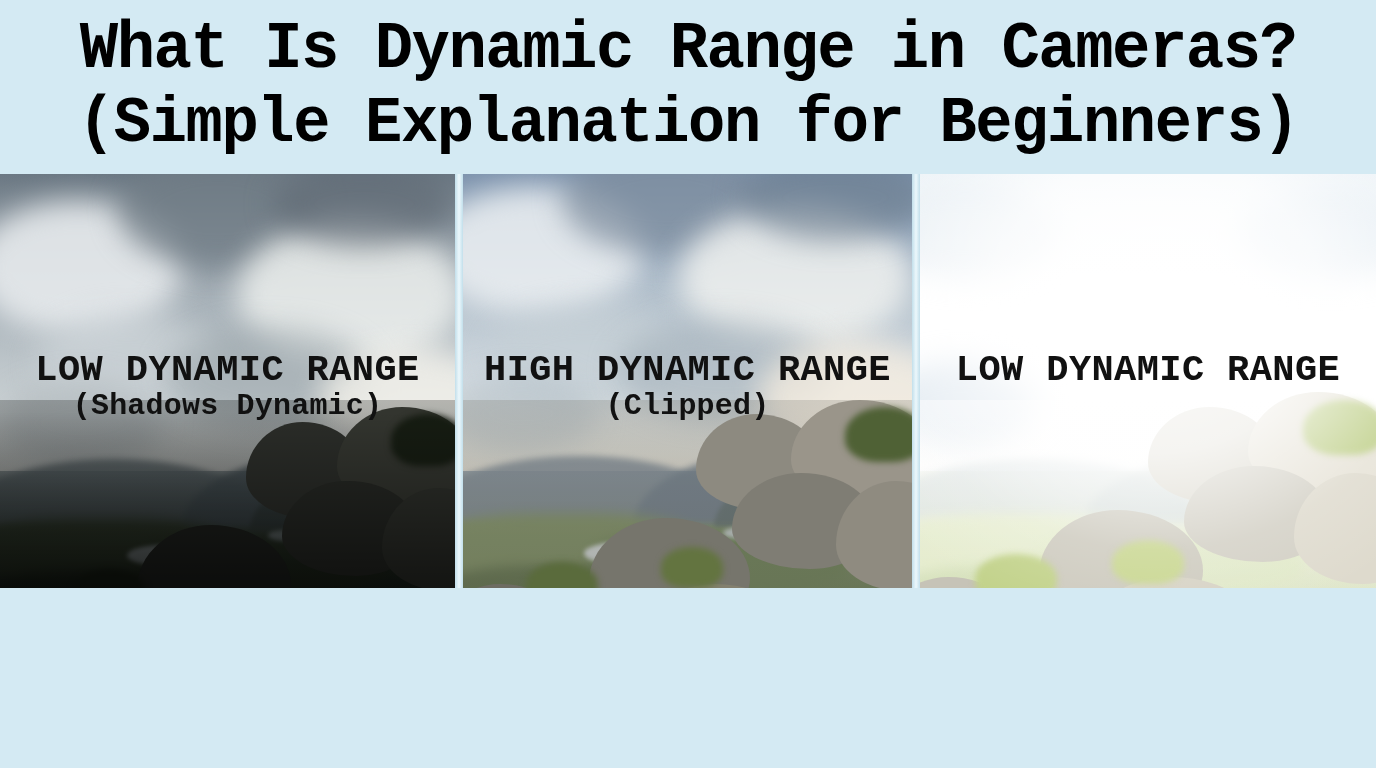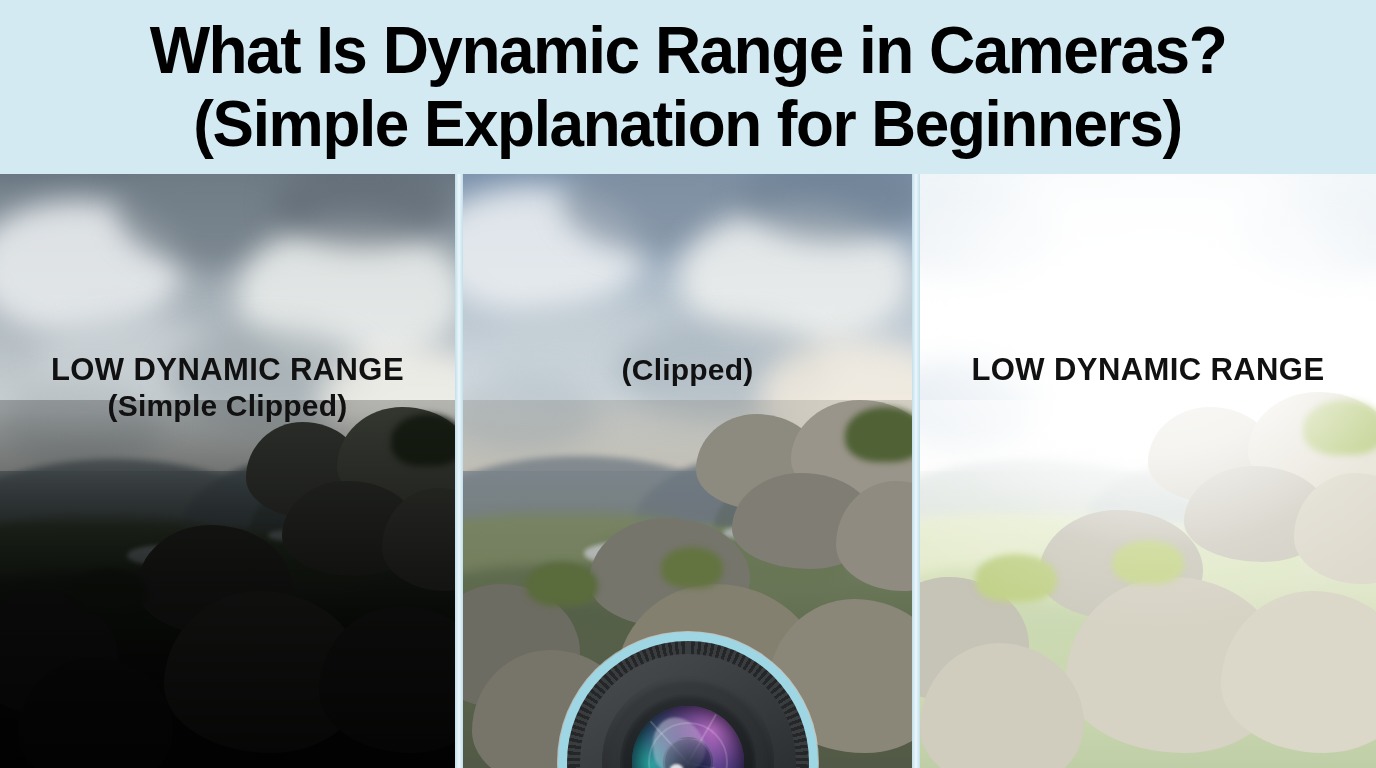--- a/index.html
+++ b/index.html
@@ -7,22 +7,23 @@
   html, body {
     width:1376px; height:768px;
     overflow:hidden;
     background:#d4eaf3;
     font-family:"Liberation Sans", sans-serif;
   }
 
   
   #page {
     position:relative;
-    width:1376px; height:768px;
+    width:1376px; height:588px;
     overflow:hidden;
+    font-family:Liberation Mono, monospace;
   }
 
   
   #header {
     position:absolute;
     left:0; top:0;
     width:1376px; height:174px;
     background:#d4eaf3;
     display:flex;
     flex-direction:column;
@@ -146,21 +147,21 @@
     left:0; width:100%;
     top:178px;
     text-align:center;
     z-index:5;
     pointer-events:none;
   }
   .caption .main {
     display:block;
     color:#111;
     font-weight:800;
-    font-size:31px;
+    font-size:37px;
     line-height:36px;
     letter-spacing:0.4px;
   }
   .caption .sub {
     display:block;
     color:#111;
     font-weight:800;
     font-size:30px;
     line-height:36px;
     letter-spacing:0.2px;
@@ -291,21 +292,21 @@
           <div class="rock" style="left:-6%;top:52%;width:32%;height:34%;background:#151715;"></div>
           <div class="rock" style="left:4%;top:70%;width:34%;height:36%;background:#101210;"></div>
           <div class="rock" style="left:70%;top:56%;width:38%;height:40%;background:#1a1c19;"></div>
           <div class="shrub" style="left:16%;top:46%;width:16%;height:12%;background:#141a11;"></div>
           <div class="shrub" style="left:86%;top:4%;width:16%;height:14%;background:#161c12;"></div>
         </div>
         <div class="crush"></div>
       </div>
       <div class="caption">
         <span class="main">LOW DYNAMIC RANGE</span>
-        <span class="sub">(Simple Clipped)</span>
+        <span class="sub">(Shadows Dynamic)</span>
       </div>
     </div>
 
     <div class="panel" id="panel-1">
       <div class="photo">
         <div class="sky">
           <div class="clouds">
             <div class="cloud" style="left:-8%;top:4%;width:48%;height:38%;background:rgba(236,240,242,0.85);"></div>
             <div class="cloud" style="left:22%;top:-8%;width:46%;height:32%;background:rgba(126,142,158,0.72);"></div>
             <div class="cloud" style="left:48%;top:10%;width:52%;height:42%;background:rgba(242,243,240,0.82);"></div>
@@ -336,20 +337,21 @@
           <div class="rock" style="left:34%;top:50%;width:46%;height:46%;background:#83806f;"></div>
           <div class="rock" style="left:-8%;top:50%;width:34%;height:34%;background:#6d6c62;"></div>
           <div class="rock" style="left:2%;top:68%;width:36%;height:38%;background:#77756a;"></div>
           <div class="rock" style="left:68%;top:54%;width:40%;height:42%;background:#8a8779;"></div>
           <div class="shrub" style="left:14%;top:44%;width:16%;height:12%;background:#5a6b3c;"></div>
           <div class="shrub" style="left:85%;top:2%;width:18%;height:15%;background:#4f6135;"></div>
           <div class="shrub" style="left:44%;top:40%;width:14%;height:11%;background:#637440;"></div>
         </div>
       </div>
       <div class="caption">
+        <span class="main">HIGH DYNAMIC RANGE</span>
         <span class="sub">(Clipped)</span>
       </div>
     </div>
 
     <div class="panel" id="panel-2">
       <div class="photo">
         <div class="sky">
           <div class="clouds">
             <div class="cloud" style="left:-10%;top:2%;width:40%;height:30%;background:rgba(214,226,236,0.45);"></div>
             <div class="cloud" style="left:70%;top:4%;width:40%;height:28%;background:rgba(206,220,232,0.4);"></div>

